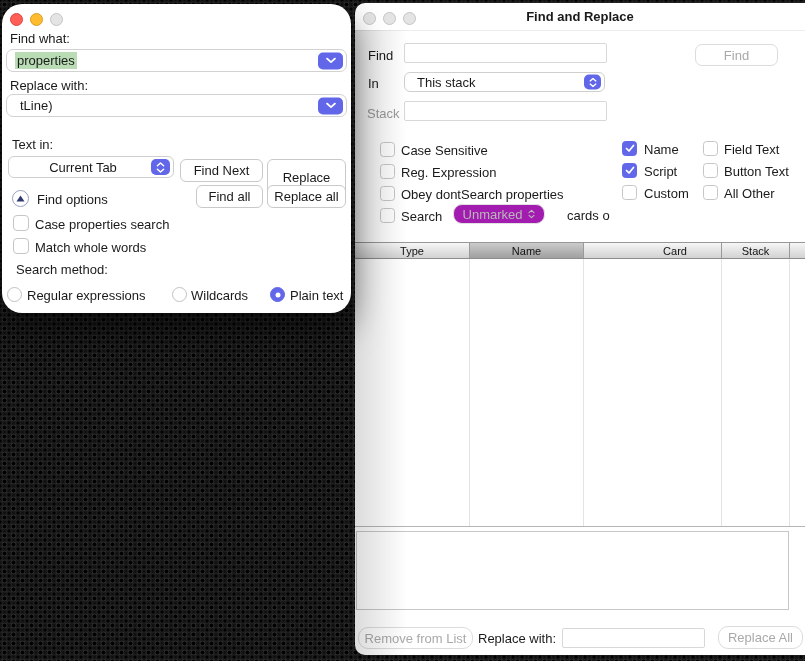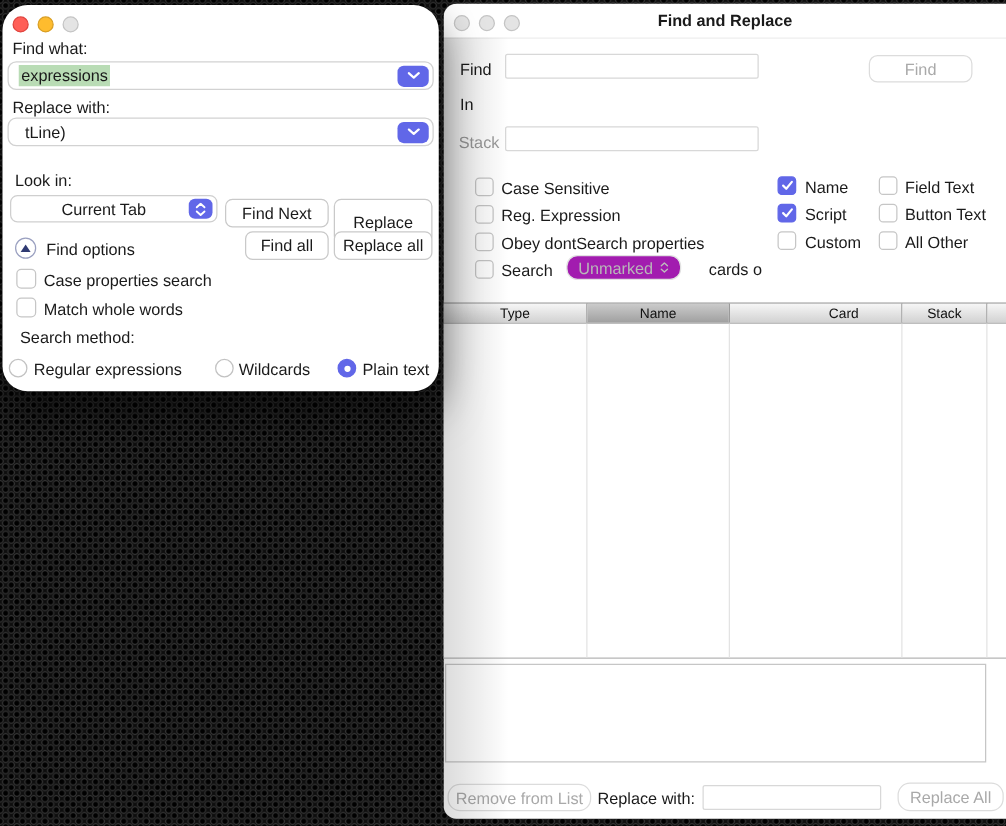--- a/index.html
+++ b/index.html
@@ -134,20 +134,28 @@
       <span class="light gray"></span>
     </div>
     <div class="win-title">Find and Replace</div>
   </div>
 
   <span class="lbl" style="left:13px;top:45px;">Find</span>
   <input class="input" style="left: 49px; top: 40px; width: 203px; height: 20px;" value="">
   <div class="btn disabled" style="left:340px;top:41px;width:83px;height:22px;border-radius:7px;">Find</div>
 
   <span class="lbl" style="left:13px;top:73px;">In</span>
+  <div class="popup leftalign" style="left:49px;top:69px;width:201px;height:20px;">
+    <span class="val">This stack</span>
+    <span class="stepper" style="width:17px;height:15px;right:3px;">
+      <svg width="8" height="10" viewBox="0 0 8 10">
+          <path d="M1.2 3.4L4 .9l2.8 2.5M1.2 6.6L4 9.1l2.8-2.5" stroke="#fff" stroke-width="1.4" fill="none" stroke-linecap="round" stroke-linejoin="round"></path>
+        </svg>
+    </span>
+  </div>
 
   <span class="lbl gray" style="left:12px;top:103px;">Stack</span>
   <input class="input" style="left: 49px; top: 98px; width: 203px; height: 20px;" value="">
 
   <span class="checkbox small" style="left:25px;top:139px;"></span>
   <span class="lbl" style="left:46px;top:140px;">Case Sensitive</span>
   <span class="checkbox small" style="left:25px;top:161px;"></span>
   <span class="lbl" style="left:46px;top:162px;">Reg. Expression</span>
   <span class="checkbox small" style="left:25px;top:183px;"></span>
   <span class="lbl" style="left:46px;top:184px;">Obey dontSearch properties</span>
@@ -218,39 +226,39 @@
   <div class="titlebar">
     <div class="lights">
       <span class="light red"></span>
       <span class="light yellow"></span>
       <span class="light gray"></span>
     </div>
   </div>
 
   <span class="lbl" style="left:8px;top:27px;">Find what:</span>
   <div class="combo" style="left:4px;top:45px;width:341px;">
-    <span class="hl">expressions</span>
+    <span class="hl">properties</span>
     <span class="combo-btn">
       <svg width="10" height="6" viewBox="0 0 10 6">
           <path d="M1 1l4 3.6L9 1" stroke="#fff" stroke-width="1.7" fill="none" stroke-linecap="round" stroke-linejoin="round"></path>
         </svg>
     </span>
   </div>
 
   <span class="lbl" style="left:8px;top:74px;">Replace with:</span>
   <div class="combo" style="left:4px;top:90px;width:341px;padding-left:13px;">
     <span>tLine)</span>
     <span class="combo-btn">
       <svg width="10" height="6" viewBox="0 0 10 6">
           <path d="M1 1l4 3.6L9 1" stroke="#fff" stroke-width="1.7" fill="none" stroke-linecap="round" stroke-linejoin="round"></path>
         </svg>
     </span>
   </div>
 
-  <span class="lbl" style="left:10px;top:133px;">Look in:</span>
+  <span class="lbl" style="left:10px;top:133px;">Text in:</span>
   <div class="popup" style="left:6px;top:152px;width:166px;height:22px;">
     <span class="val">Current Tab</span>
     <span class="stepper">
       <svg width="9" height="11" viewBox="0 0 9 11">
           <path d="M1.4 3.8L4.5 1l3.1 2.8M1.4 7.2L4.5 10l3.1-2.8" stroke="#fff" stroke-width="1.5" fill="none" stroke-linecap="round" stroke-linejoin="round"></path>
         </svg>
     </span>
   </div>
 
   <div class="btn" style="left:178px;top:155px;width:83px;height:23px;">Find Next</div>

